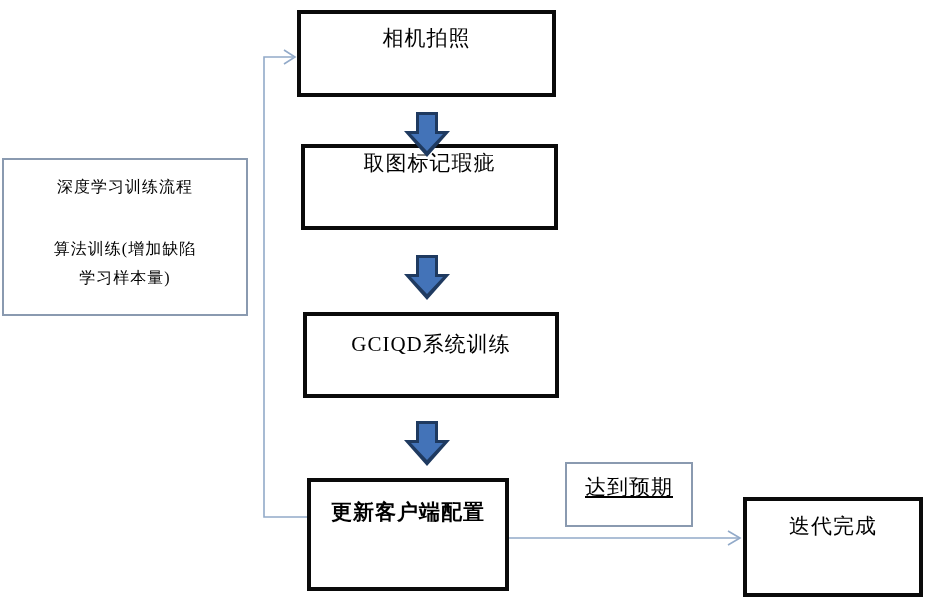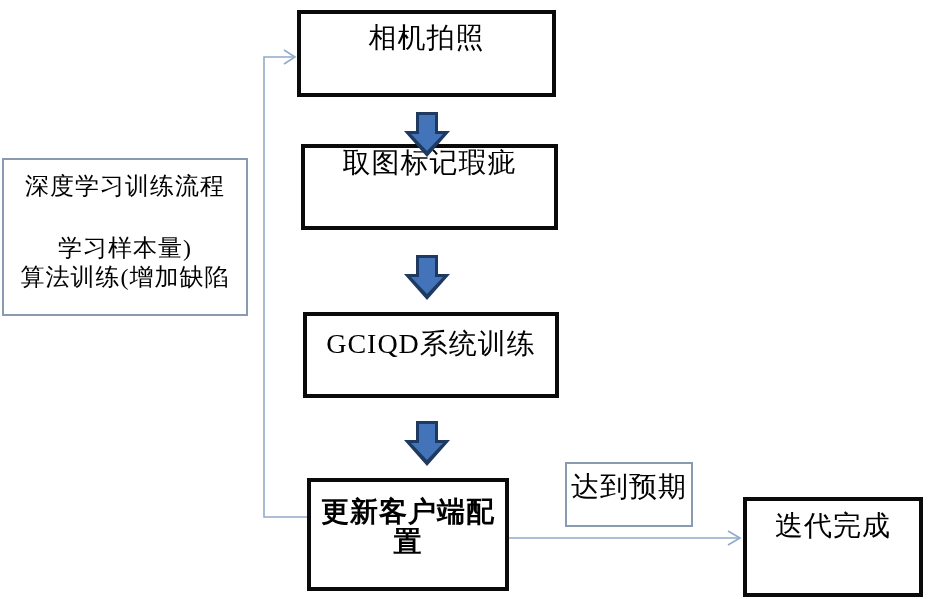--- a/index.html
+++ b/index.html
@@ -14,41 +14,41 @@
   .box {
     position: absolute;
     background: #ffffff;
     box-sizing: border-box;
     text-align: center;
   }
   .thick { border: 4px solid #0a0a0a; }
   .thin  { border: 2px solid #8a9ab0; }
   .node-label {
     display: block;
-    font-size: 28px;
+    font-size: 21px;
     line-height: 30px;
     letter-spacing: 1px;
   }
   .note-line {
     display: block;
-    font-size: 24px;
+    font-size: 16px;
     line-height: 29px;
     letter-spacing: 1px;
   }
   .svg-layer { position: absolute; left: 0; top: 0; }
   .block-arrow { position: absolute; }
 
   
   #note-box   { left: 2px;   top: 158px; width: 246px; height: 158px; padding-top: 12px; }
   #note-gap   { height: 33px; }
   #box-camera { left: 297px; top: 10px;  width: 259px; height: 87px;  padding-top: 9px; }
   #box-mark   { left: 301px; top: 144px; width: 257px; height: 86px;  padding-top: 0; }
   #box-train  { left: 303px; top: 312px; width: 256px; height: 86px;  padding-top: 13px; }
   #box-update { left: 307px; top: 478px; width: 202px; height: 113px; padding-top: 15px; font-weight: bold; }
-  #box-expect { left: 565px; top: 462px; width: 128px; height: 65px;  padding-top: 8px; }
+  #box-expect { left: 565px; top: 462px; width: 128px; height: 65px;  padding-top: 8px; text-decoration: underline; }
   #box-done   { left: 743px; top: 497px; width: 180px; height: 100px;  padding-top: 10px; }
 
   #arrow-1 { left: 403px; top: 111px; }
   #arrow-2 { left: 403px; top: 254px; }
   #arrow-3 { left: 403px; top: 420px; }
 </style>
 </head>
 <body>
 
 <div id="canvas">
@@ -58,22 +58,22 @@
     <polyline points="309,517 264,517 264,57 293,57" fill="none" stroke-width="1.6" stroke="#92aac9"></polyline>
     <polyline points="284,50 295,57 284,64" fill="none" stroke-width="1.6" stroke="#92aac9"></polyline>
 
     <line x1="509" y1="538" x2="739" y2="538" stroke-width="1.6" stroke="#92aac9"></line>
     <polyline points="728,531 740,538 728,545" fill="none" stroke-width="1.6" stroke="#92aac9"></polyline>
   </svg>
 
   <div id="note-box" class="box thin">
     <span class="note-line">深度学习训练流程</span>
     <span class="note-line" id="note-gap"></span>
+    <span class="note-line">算法训练(增加缺陷</span>
     <span class="note-line">学习样本量)</span>
-    <span class="note-line">算法训练(增加缺陷</span>
   </div>
 
   <div id="box-camera" class="box thick">
     <span class="node-label">相机拍照</span>
   </div>
 
   <div id="box-mark" class="box thick">
     <span class="node-label">取图标记瑕疵</span>
   </div>
 

